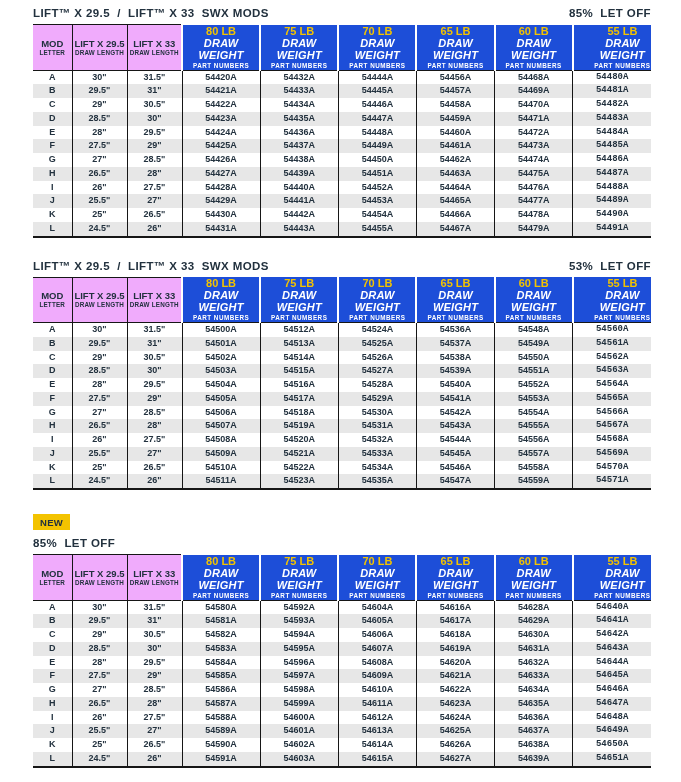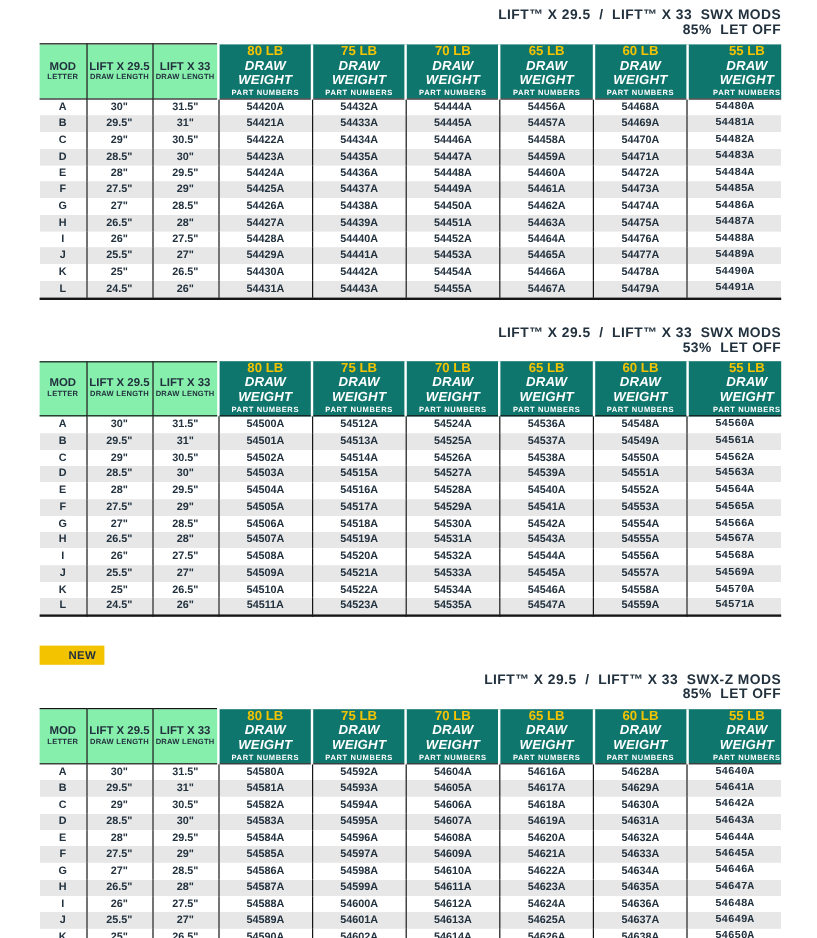--- a/index.html
+++ b/index.html
@@ -15,56 +15,55 @@
   .section { margin-bottom: 22px; }
   .section:last-child { margin-bottom: 0; }
 
   .new-badge {
     display: inline-block;
     background: #f3c300;
     color: #22313e;
     font-size: 9.5px;
     font-weight: bold;
     letter-spacing: 0.3px;
-    padding: 3px 7px 2px 24px;
+    padding: 3px 7px 2px 7px;
     margin-bottom: 7px;
   }
 
   .title-row {
     display: flex;
     justify-content: space-between;
     align-items: flex-end;
     margin-bottom: 5px;
-    flex-direction: column;
   }
   .tbl-title, .letoff {
     font-size: 11.5px;
     font-weight: bold;
     color: #22313e;
     letter-spacing: 0.4px;
     white-space: pre;
   }
 
   table.tbl {
     width: 100%;
     border-collapse: collapse;
     table-layout: fixed;
     border-bottom: 2.5px solid #161616;
   }
 
   thead th { padding: 0; vertical-align: middle; }
   th.gray {
-    background: #86efac;
+    background: #f0abfc;
     height: 39px;
     border-top: 1.5px solid #161616;
     border-bottom: 1.5px solid #161616;
     border-right: 1.3px solid #161616;
   }
   th.black {
-    background: #0f766e;
+    background: #1d4ed8;
     height: 39px;
     border-left: 2px solid #ffffff;
     border-right: 2px solid #ffffff;
     border-bottom: 1.5px solid #161616;
   }
   th.black:last-child { border-right: none; padding-left: 20px; }
 
   .h-top  { font-size: 9.5px; font-weight: bold; color: #22313e; line-height: 11px; }
   .h-sub  { font-size: 6.3px; font-weight: bold; color: #22313e; line-height: 8px; letter-spacing: 0.2px; }
   .w-val  { font-size: 11px;  font-weight: bold; color: #f3c300; line-height: 12px; }
@@ -488,21 +487,20 @@
             <td>54559A</td>
             <td>54571A</td>
           </tr>
         </tbody>
     </table>
   </section>
 
   <section class="section">
     <div class="new-badge">NEW</div>
     <div class="title-row">
-      <div class="tbl-title">LIFT™ X 29.5  /  LIFT™ X 33  SWX-Z MODS</div>
       <div class="letoff">85%  LET OFF</div>
     </div>
     <table class="tbl">
       <colgroup>
         <col style="width:39px">
           <col style="width:55px">
           <col style="width:55px">
         <col>
           <col>
           <col>

